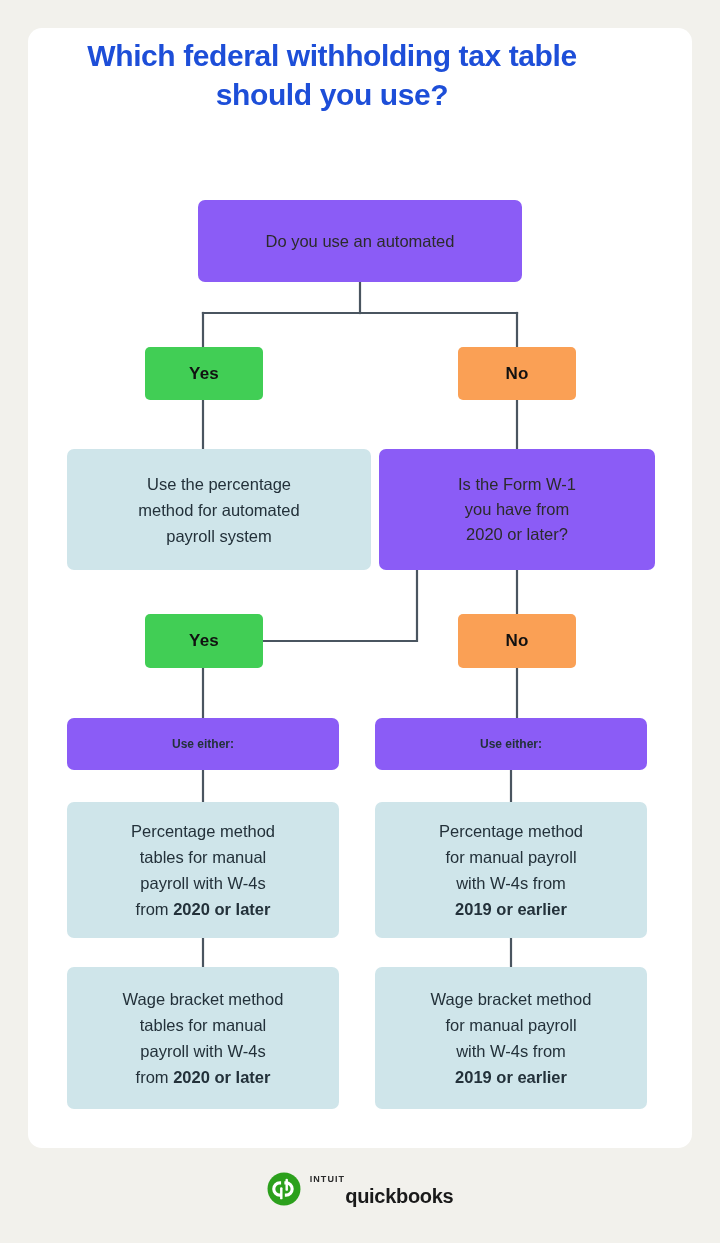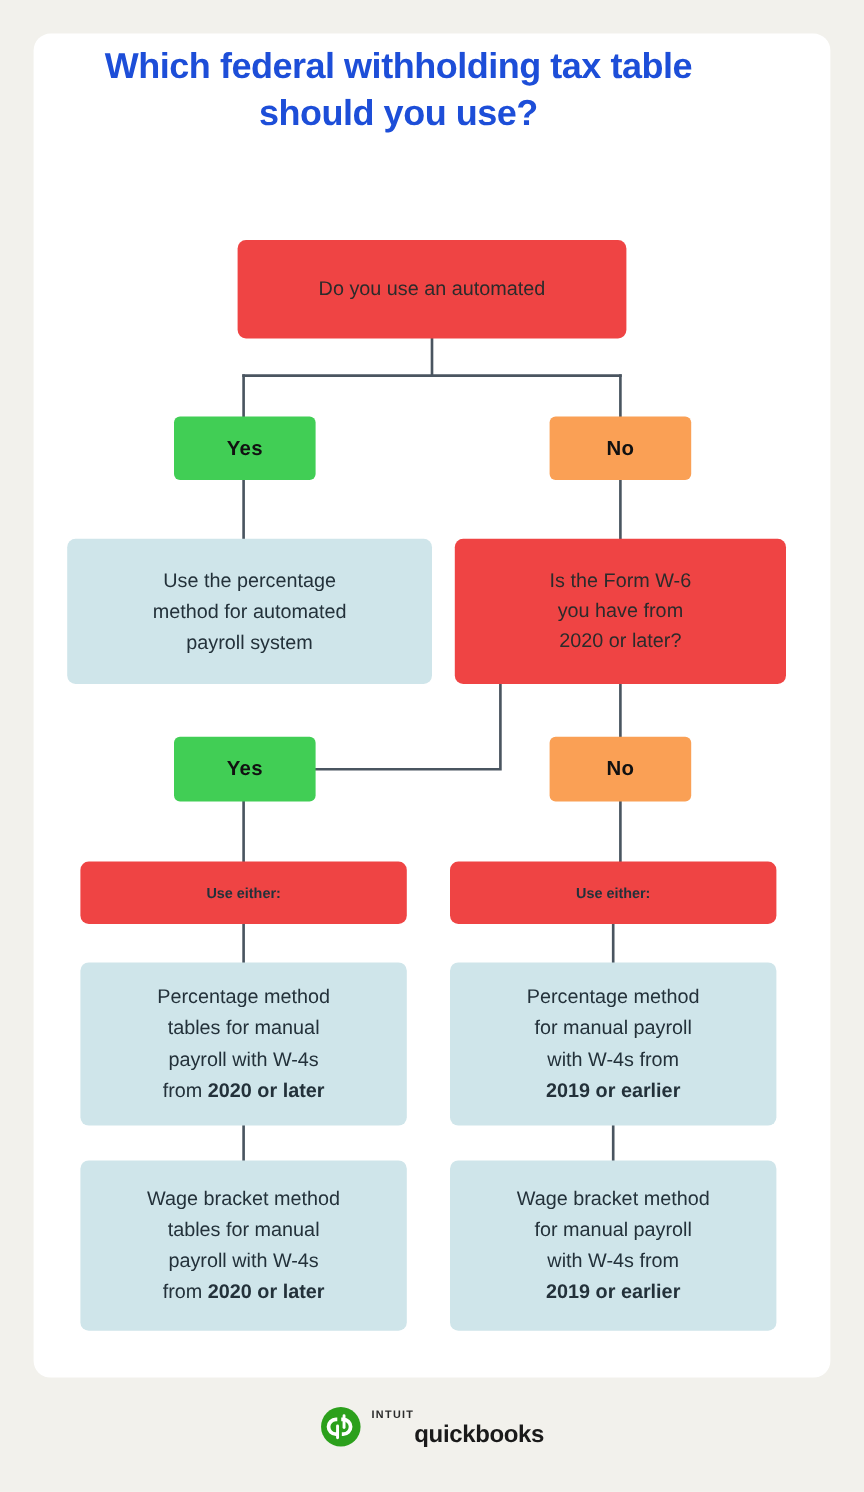--- a/index.html
+++ b/index.html
@@ -66,21 +66,21 @@
   .node {
     position: absolute;
     display: flex;
     align-items: center;
     justify-content: center;
     text-align: center;
   }
 
   
   .box-neutral {
-    background: #ef4444;
+    background: #8b5cf6;
     border-radius: 7px;
     color: #2b2b2b;
     font-size: 16.5px;
     line-height: 25px;
     font-weight: 400;
   }
 
   
   .box-result {
     background: #cfe5ea;
@@ -199,31 +199,31 @@
     </div>
 
     <div class="node chip chip-yes" style="left:145px; top:347px; width:118px; height:53px;">
       <span>Yes</span>
     </div>
 
     <div class="node chip chip-no" style="left:458px; top:347px; width:118px; height:53px;">
       <span>No</span>
     </div>
 
-    <div class="node box-result" style="left:56px; top:449px; width:304px; height:121px;">
+    <div class="node box-result" style="left:67px; top:449px; width:304px; height:121px;">
       <div>
         <div>Use the percentage</div>
         <div>method for automated</div>
         <div>payroll system</div>
       </div>
     </div>
 
     <div class="node box-neutral" style="left:379px; top:449px; width:276px; height:121px;">
       <div>
-        <div>Is the Form W-6</div>
+        <div>Is the Form W-1</div>
         <div>you have from</div>
         <div>2020 or later?</div>
       </div>
     </div>
 
     <div class="node chip chip-yes" style="left:145px; top:614px; width:118px; height:54px;">
       <span>Yes</span>
     </div>
 
     <div class="node chip chip-no" style="left:458px; top:614px; width:118px; height:54px;">

